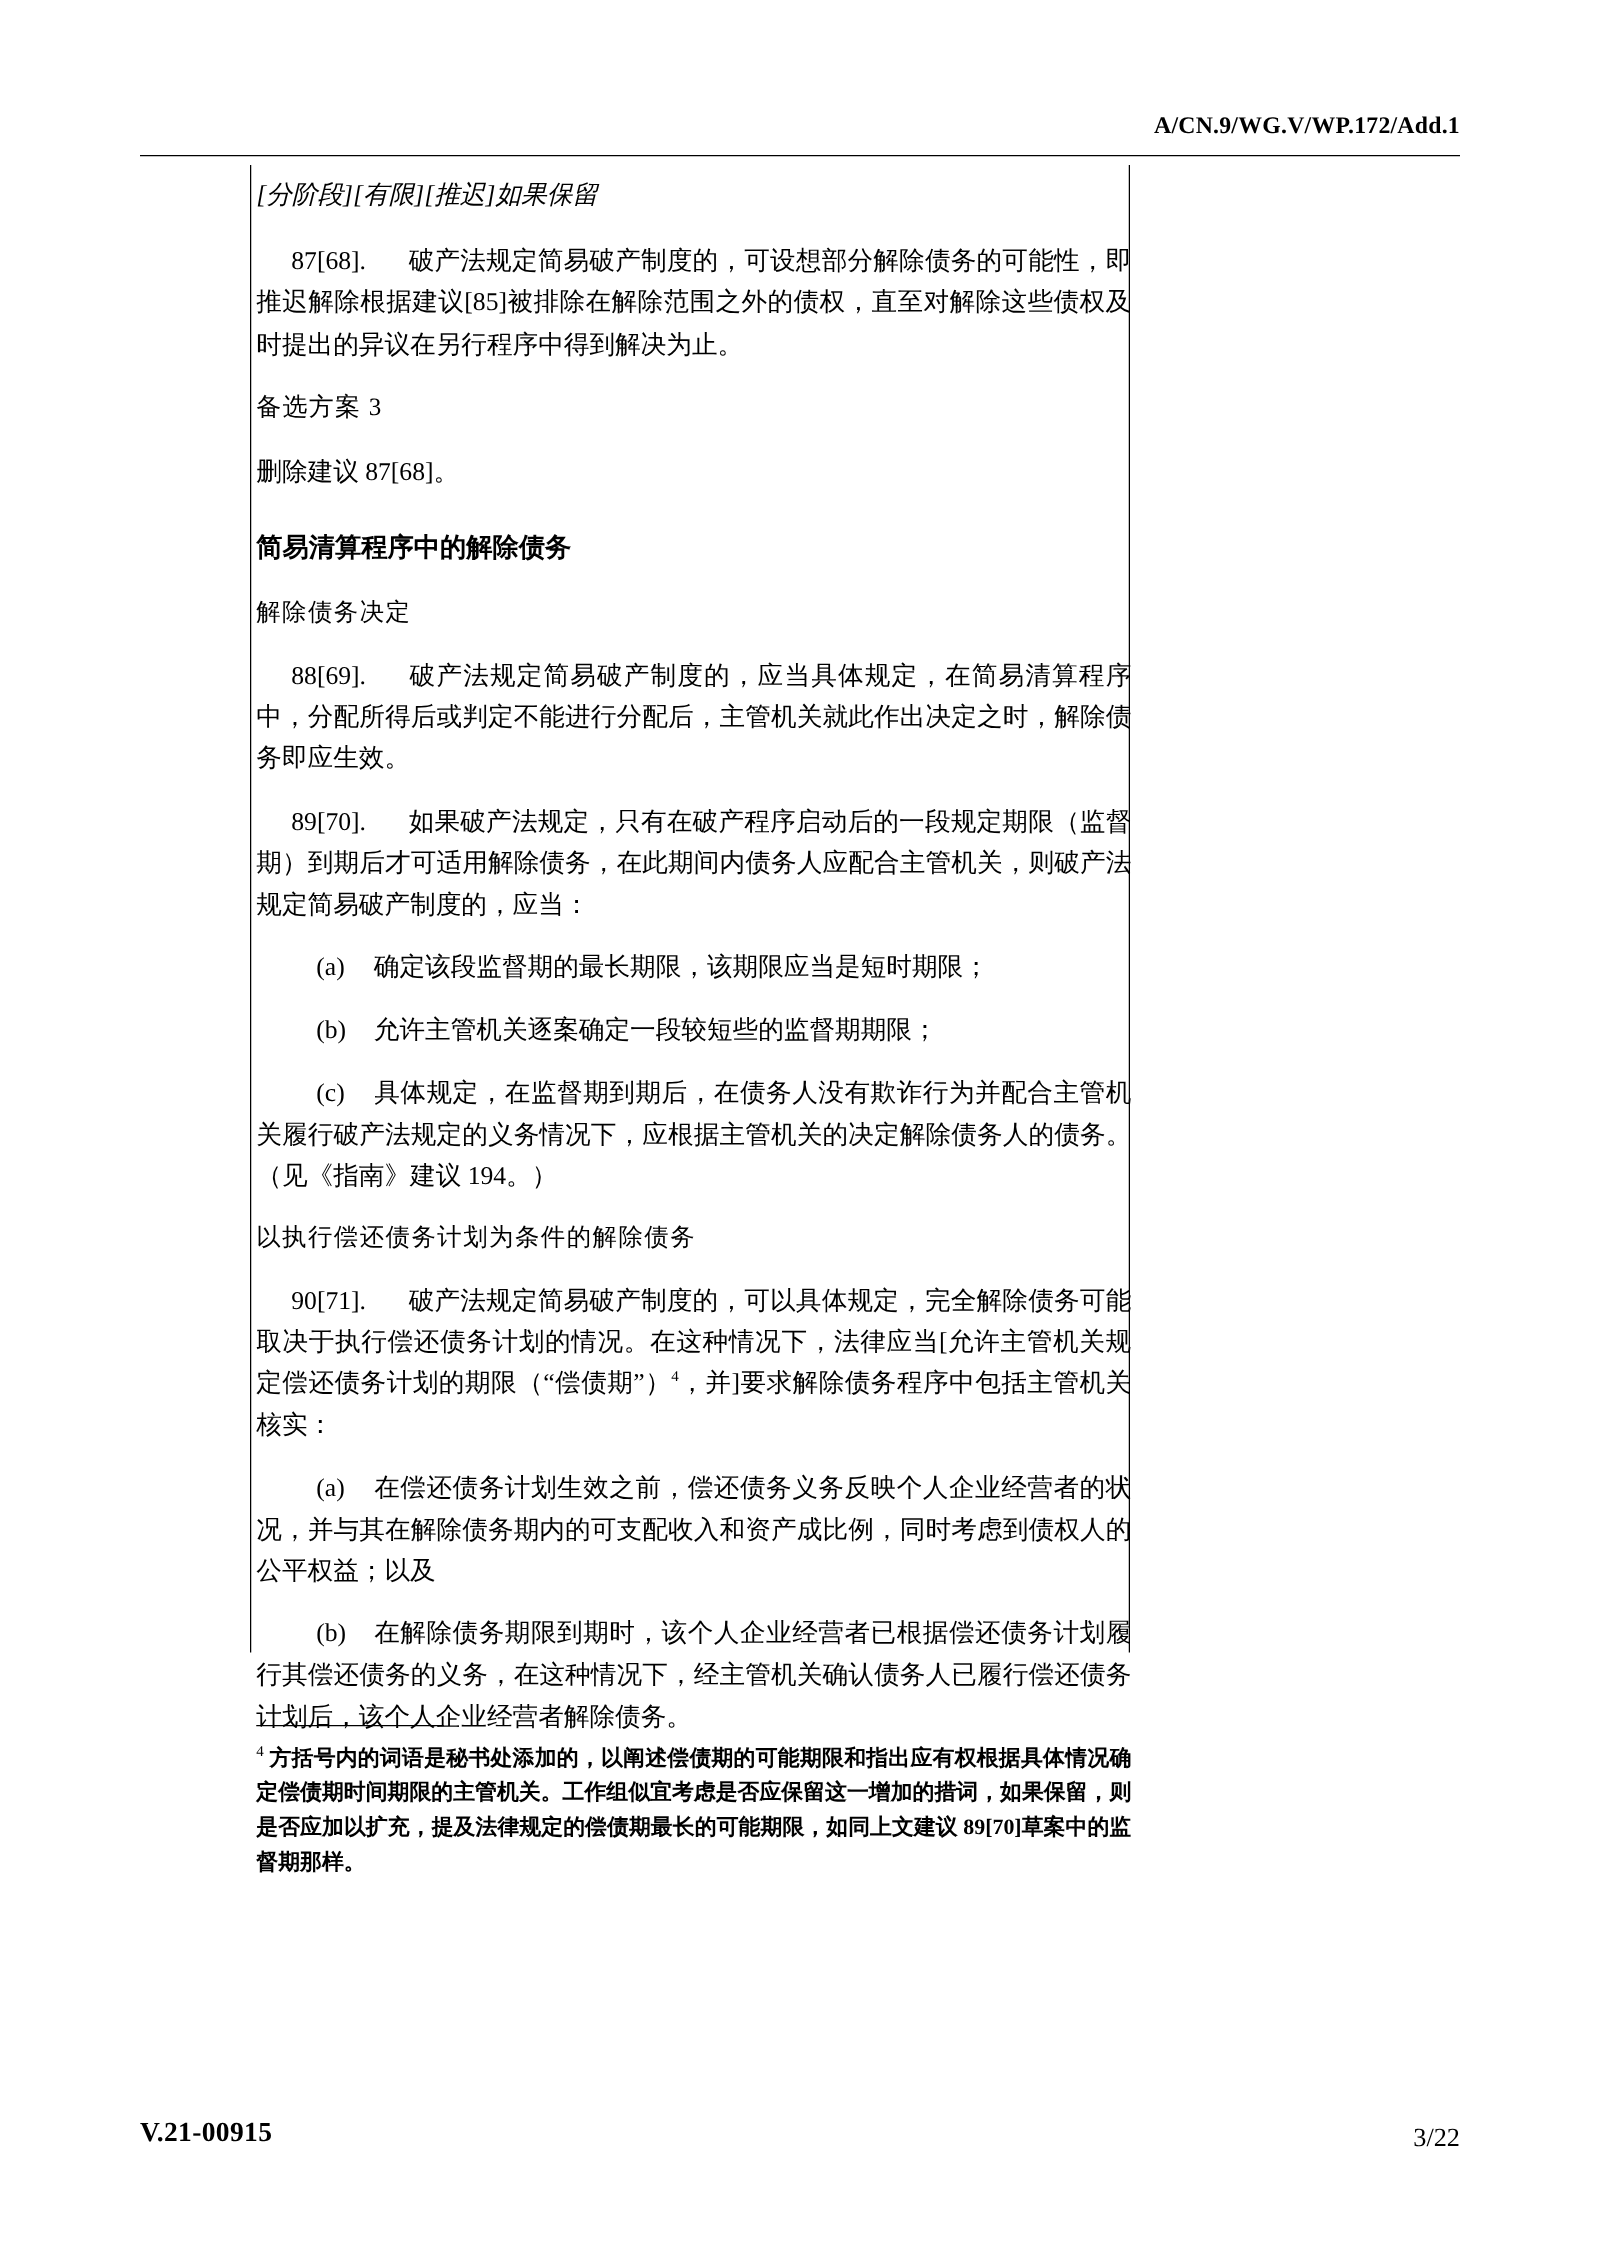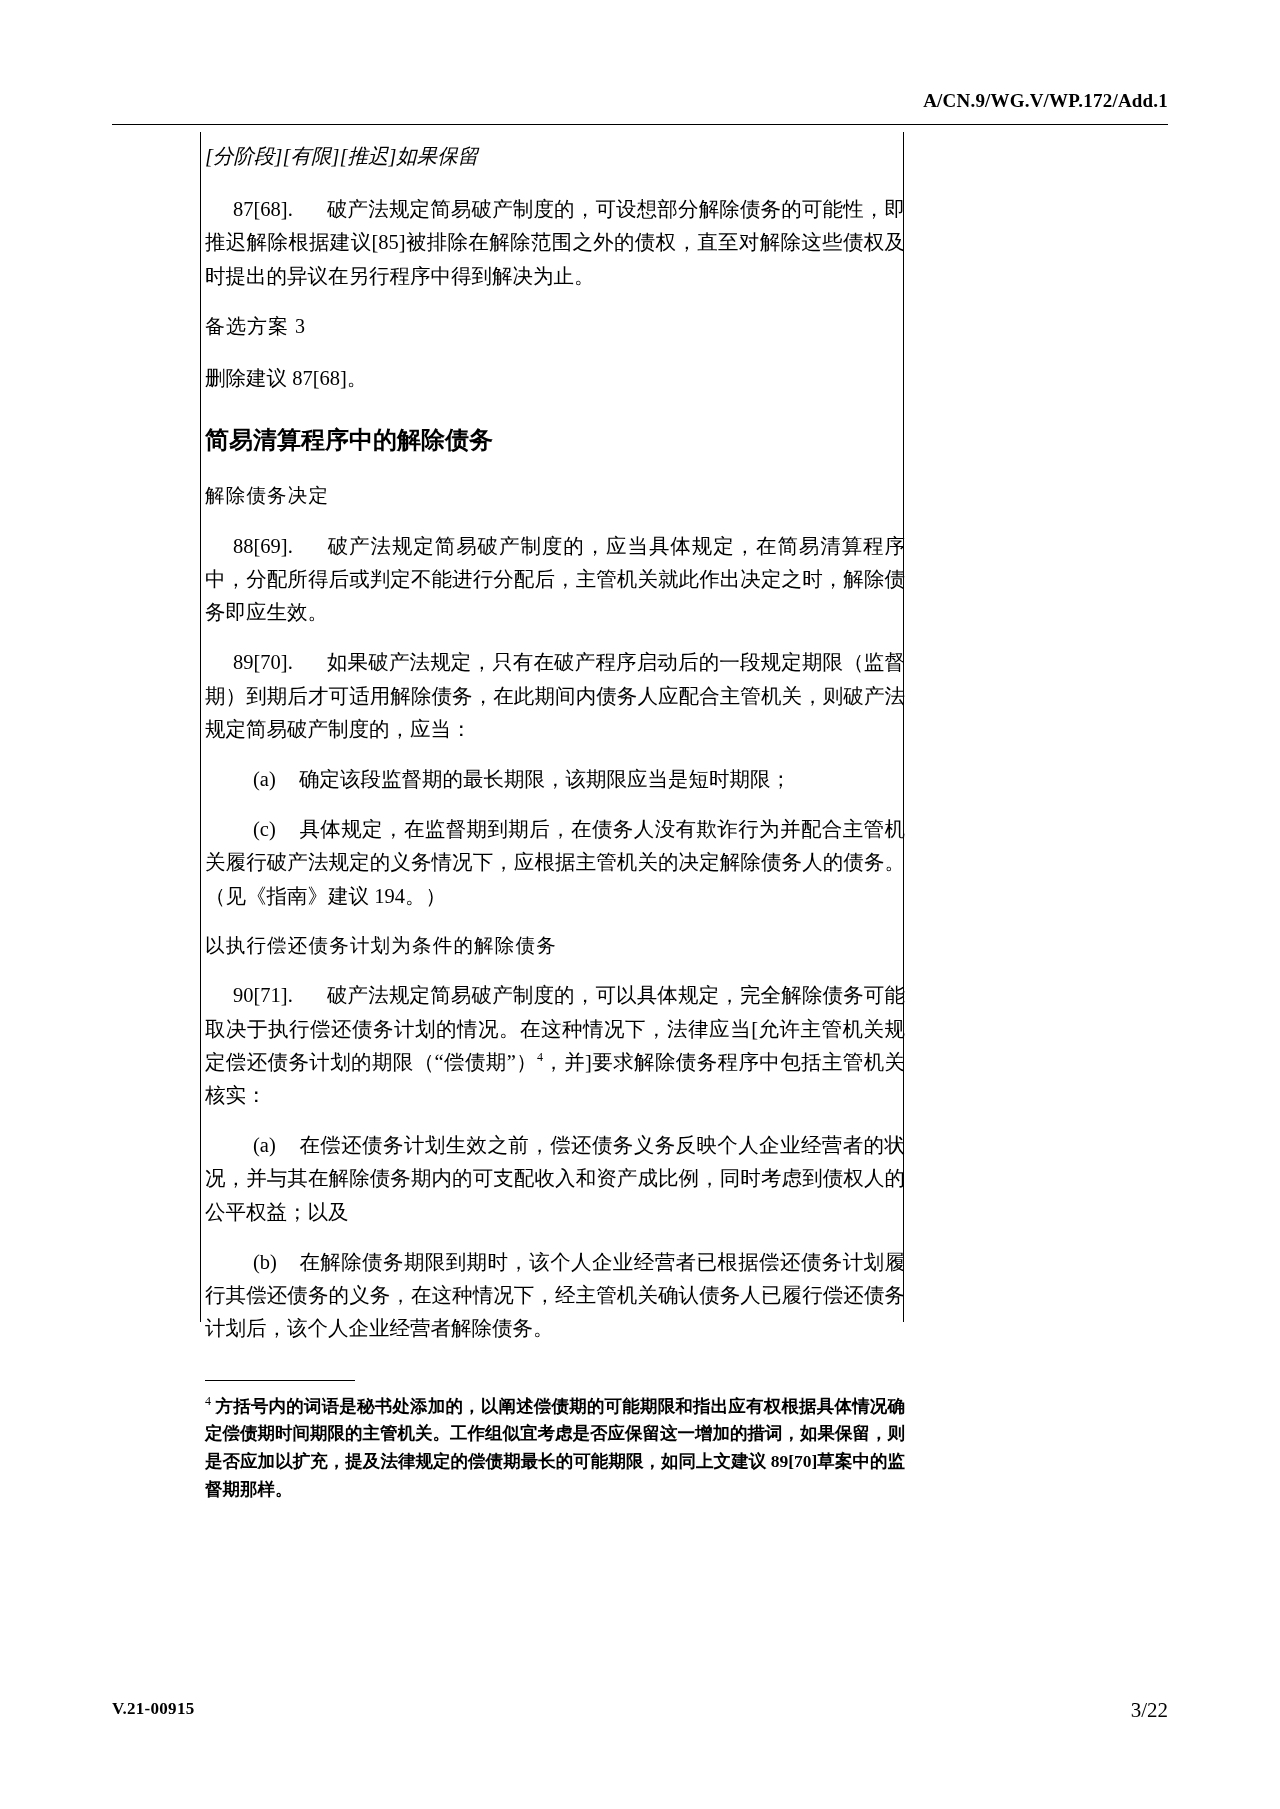--- a/index.html
+++ b/index.html
@@ -71,21 +71,21 @@
     letter-spacing: 1px;
     margin-bottom: 20px;
   }
   .italic-line {
     font-style: italic;
     font-size: 20.5px;
     margin-bottom: 20px;
   }
   .bold-head {
     font-weight: bold;
-    font-size: 24px;
+    font-size: 21px;
     margin-top: 26px;
     margin-bottom: 20px;
   }
   .sub-head {
     font-size: 19.5px;
     letter-spacing: 1.2px;
     margin-bottom: 18px;
     font-style: normal;
   }
   .para {
@@ -133,21 +133,21 @@
     vertical-align: super;
   }
   .footnote .fn-body {
     display: inline;
     font-weight: bold;
   }
   .footer-left {
     position: absolute;
     bottom: 66px;
     left: 112px;
-    font-size: 17px;
+    font-size: 22px;
     font-weight: bold;
     letter-spacing: 0.3px;
   }
   .footer-right {
     position: absolute;
     bottom: 62px;
     right: 112px;
     font-size: 21px;
     font-weight: normal;
   }
@@ -182,20 +182,21 @@
 
     <p class="sub-head">解除债务决定</p>
 
     <p class="para"><span class="num">88[69].</span><span class="gap"></span><span>破产法规定简易破产制度的，应当具体规定，在简易清算程序中，分配所得后或判定不能进行分配后，主管机关就此作出决定之时，解除债务即应生效。</span></p>
 
 
     <p class="para"><span class="num">89[70].</span><span class="gap"></span><span>如果破产法规定，只有在破产程序启动后的一段规定期限（监督期）到期后才可适用解除债务，在此期间内债务人应配合主管机关，则破产法规定简易破产制度的，应当：</span></p>
 
     <p class="sub-item"><span class="label">(a)</span><span>确定该段监督期的最长期限，该期限应当是短时期限；</span></p>
 
+    <p class="sub-item"><span class="label">(b)</span><span>允许主管机关逐案确定一段较短些的监督期期限；</span></p>
 
     <p class="sub-item"><span class="label">(c)</span><span>具体规定，在监督期到期后，在债务人没有欺诈行为并配合主管机关履行破产法规定的义务情况下，应根据主管机关的决定解除债务人的债务。（见《指南》建议 194。）</span></p>
 
     <p class="sub-head">以执行偿还债务计划为条件的解除债务</p>
 
     <p class="para"><span class="num">90[71].</span><span class="gap"></span><span>破产法规定简易破产制度的，可以具体规定，完全解除债务可能取决于执行偿还债务计划的情况。在这种情况下，法律应当[允许主管机关规定偿还债务计划的期限（“偿债期”）</span><sup class="fnref">4</sup><span>，并]要求解除债务程序中包括主管机关核实：</span></p>
 
     <p class="sub-item"><span class="label">(a)</span><span>在偿还债务计划生效之前，偿还债务义务反映个人企业经营者的状况，并与其在解除债务期内的可支配收入和资产成比例，同时考虑到债权人的公平权益；以及</span></p>
 
     <p class="sub-item"><span class="label">(b)</span><span>在解除债务期限到期时，该个人企业经营者已根据偿还债务计划履行其偿还债务的义务，在这种情况下，经主管机关确认债务人已履行偿还债务计划后，该个人企业经营者解除债务。</span></p>

